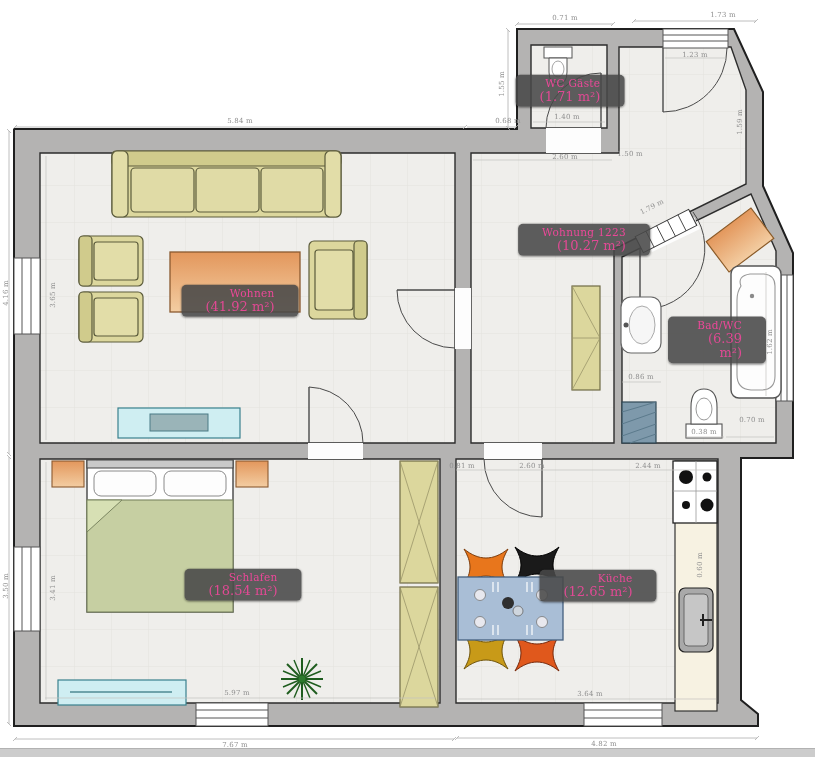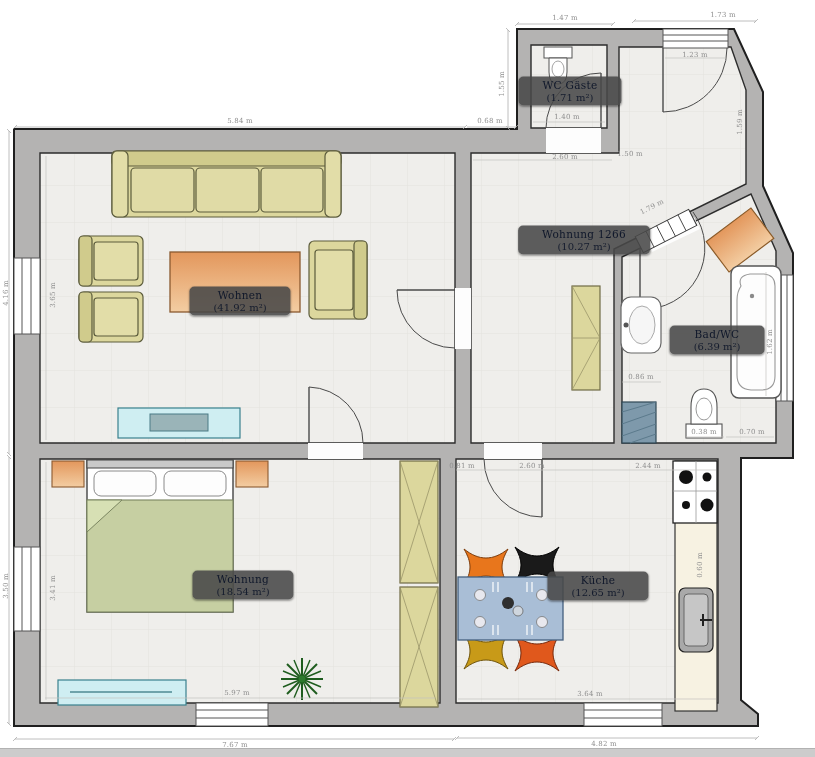--- a/index.html
+++ b/index.html
@@ -1,23 +1,23 @@
 <!DOCTYPE html>
 <html><head>
 <meta charset="utf-8">
 <style>
   html,body{margin:0;padding:0;background:#ffffff;}
   #stage{position:relative;width:815px;height:757px;background:#ffffff;overflow:hidden;
          font-family:"DejaVu Serif", serif;}
   #plan-svg{position:absolute;left:0;top:0;}
   .badge{position:absolute;transform:translate(-50%,-50%);background:rgba(72,72,72,.88);
-         color:#0f172a;border-radius:5px;padding:3px 24px;text-align:center;line-height:1.12;
+         color:#ec4899;border-radius:5px;padding:3px 24px;text-align:right;line-height:1.12;
          box-shadow:0 1px 2px rgba(0,0,0,.35);z-index:5;}
   .badge .rname{display:block;font-size:10.5px;letter-spacing:.3px;}
-  .badge .rarea{display:block;font-size:10px;opacity:.92;}
+  .badge .rarea{display:block;font-size:13px;opacity:.92;}
   .dim{position:absolute;transform:translate(-50%,-50%);font-size:7px;color:#8f8f8f;
        white-space:nowrap;z-index:4;letter-spacing:.2px;}
   .dim.v{transform:translate(-50%,-50%) rotate(-90deg);}
   .dim.d27{transform:translate(-50%,-50%) rotate(-27deg);}
   #bottom-bar{position:absolute;left:0;top:748px;width:815px;height:9px;background:#cccccc;
               border-top:1px solid #b2b2b2;z-index:6;}
 </style>
 </head>
 <body>
 
@@ -300,43 +300,43 @@
     <line x1="726" y1="437" x2="774" y2="437"></line>
     <line x1="766" y1="272" x2="766" y2="396"></line>
   </g>
 </svg>
 
   <div class="badge" style="left:240px;top:301px">
     <span class="rname">Wohnen</span>
     <span class="rarea">(41.92 m²)</span>
   </div>
   <div class="badge" style="left:243px;top:585px">
-    <span class="rname">Wohnung</span>
+    <span class="rname">Schlafen</span>
     <span class="rarea">(18.54 m²)</span>
   </div>
   <div class="badge" style="left:598px;top:586px">
     <span class="rname">Küche</span>
     <span class="rarea">(12.65 m²)</span>
   </div>
   <div class="badge" style="left:717px;top:340px">
     <span class="rname">Bad/WC</span>
     <span class="rarea">(6.39 m²)</span>
   </div>
   <div class="badge" style="left:570px;top:91px">
     <span class="rname">WC Gäste</span>
     <span class="rarea">(1.71 m²)</span>
   </div>
   <div class="badge" style="left:584px;top:240px">
-    <span class="rname">Wohnung 1266</span>
+    <span class="rname">Wohnung 1223</span>
     <span class="rarea">(10.27 m²)</span>
   </div>
 
   <div class="dim" style="left:240px;top:121px">5.84 m</div>
-  <div class="dim" style="left:490px;top:121px">0.68 m</div>
-  <div class="dim" style="left:565px;top:18px">1.47 m</div>
+  <div class="dim" style="left:508px;top:121px">0.68 m</div>
+  <div class="dim" style="left:565px;top:18px">0.71 m</div>
   <div class="dim" style="left:723px;top:15px">1.73 m</div>
   <div class="dim v" style="left:502px;top:84px">1.55 m</div>
   <div class="dim v" style="left:6px;top:293px">4.16 m</div>
   <div class="dim v" style="left:6px;top:586px">3.50 m</div>
   <div class="dim" style="left:235px;top:745px">7.67 m</div>
   <div class="dim" style="left:604px;top:744px">4.82 m</div>
   <div class="dim v" style="left:53px;top:295px">3.65 m</div>
   <div class="dim v" style="left:53px;top:588px">3.41 m</div>
   <div class="dim" style="left:237px;top:693px">5.97 m</div>
   <div class="dim" style="left:590px;top:694px">3.64 m</div>
@@ -346,16 +346,16 @@
   <div class="dim v" style="left:700px;top:565px">0.60 m</div>
   <div class="dim" style="left:565px;top:157px">2.60 m</div>
   <div class="dim" style="left:630px;top:154px">1.50 m</div>
   <div class="dim" style="left:567px;top:117px">1.40 m</div>
   <div class="dim" style="left:695px;top:55px">1.23 m</div>
   <div class="dim v" style="left:740px;top:122px">1.59 m</div>
   <div class="dim d27" style="left:652px;top:207px">1.79 m</div>
   <div class="dim" style="left:641px;top:377px">0.86 m</div>
   <div class="dim v" style="left:770px;top:342px">1.62 m</div>
   <div class="dim" style="left:704px;top:432px">0.38 m</div>
-  <div class="dim" style="left:752px;top:432px">0.70 m</div>
+  <div class="dim" style="left:752px;top:420px">0.70 m</div>
 
   <div id="bottom-bar"></div>
 </div>
 
 </body></html>

